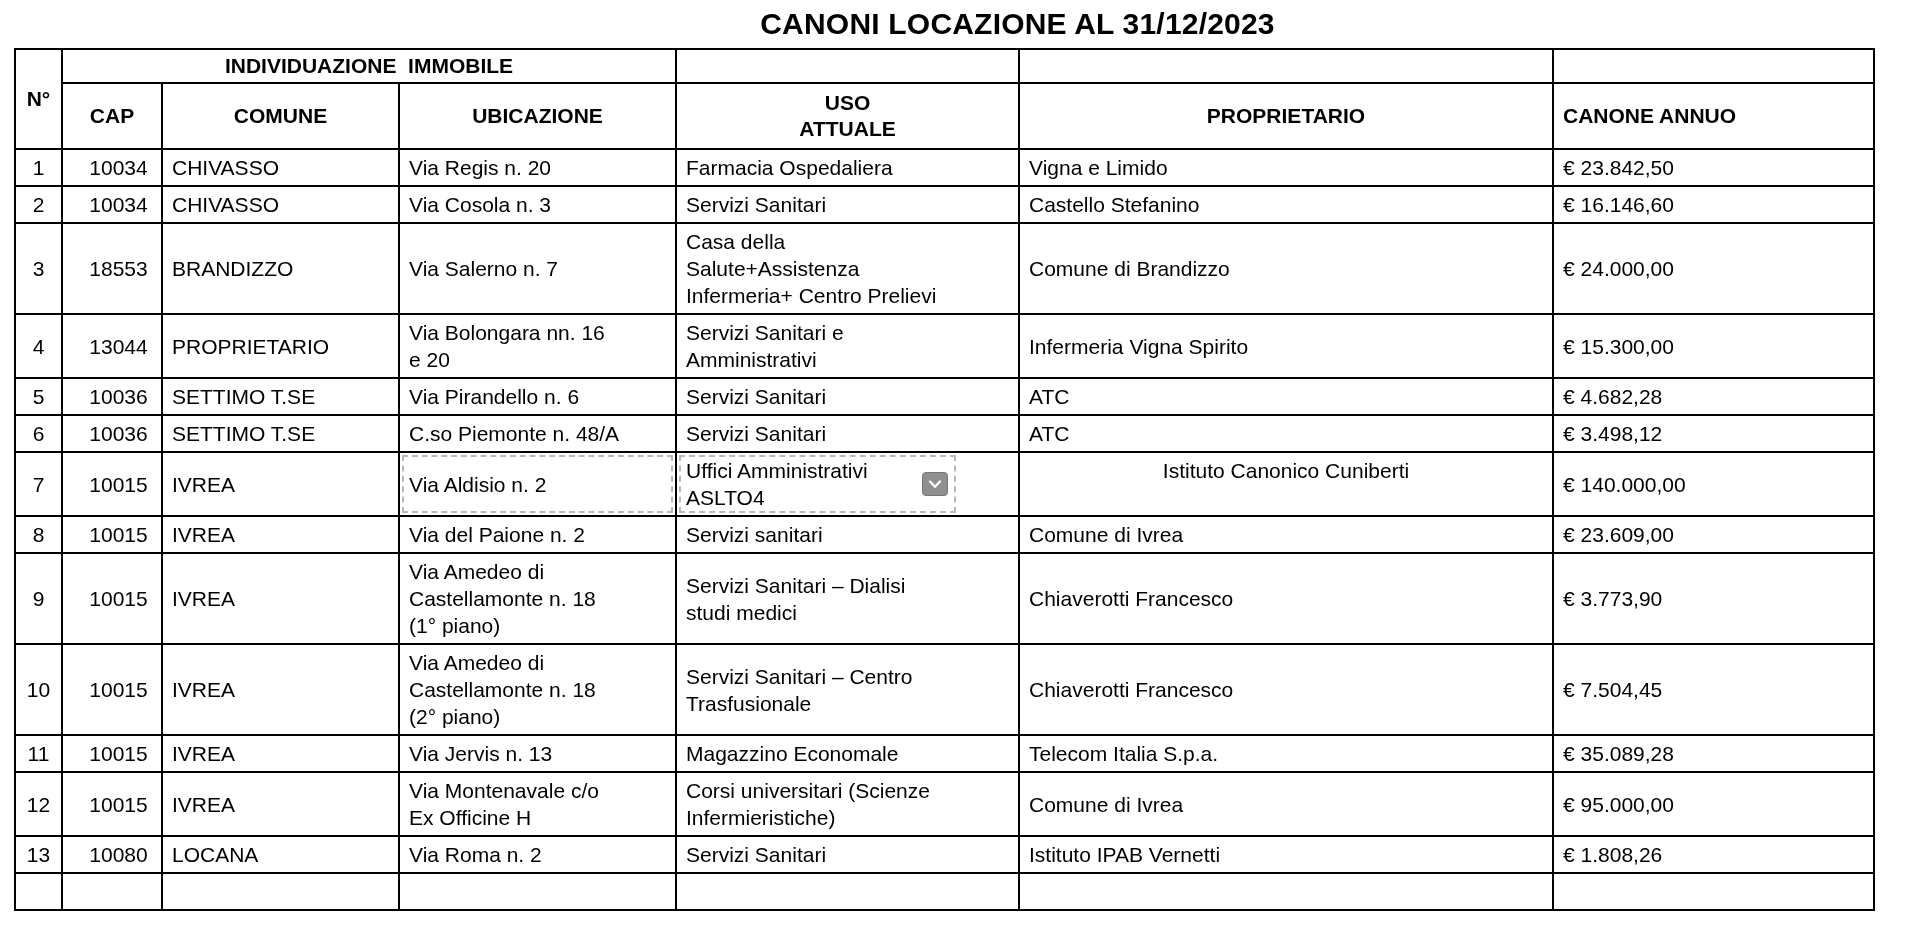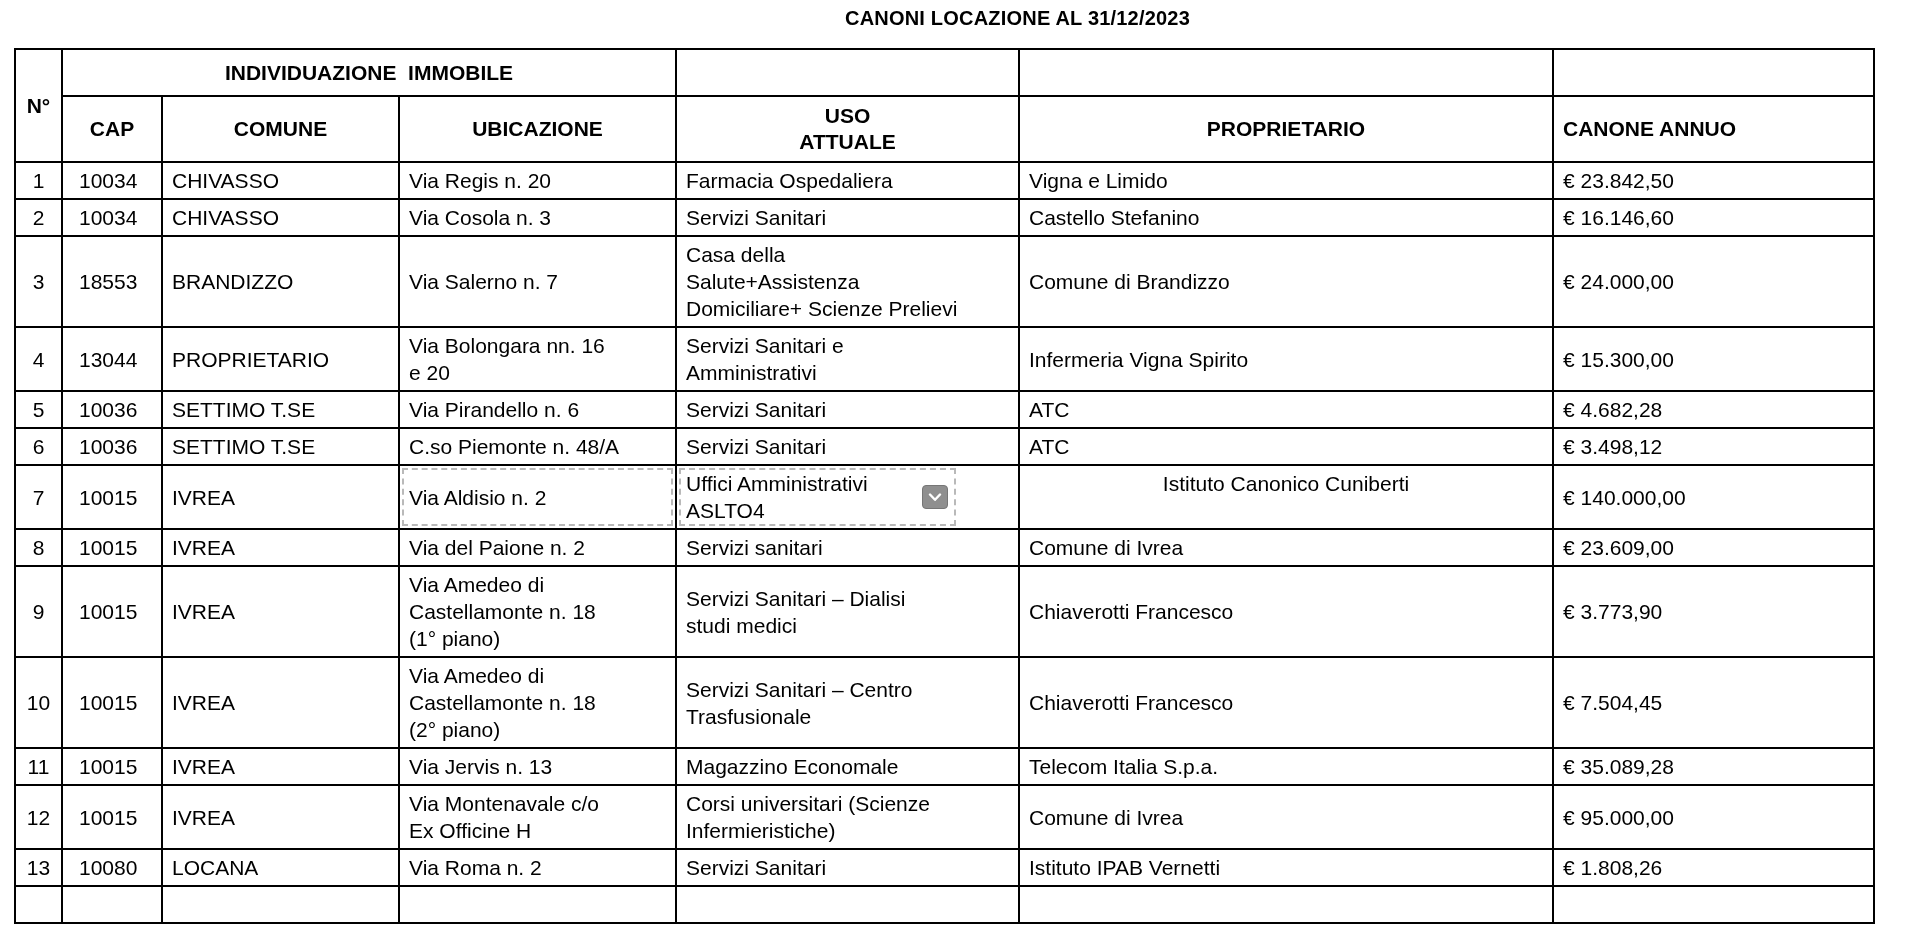--- a/index.html
+++ b/index.html
@@ -8,49 +8,49 @@
     background:#ffffff;
     font-family:"Liberation Sans","DejaVu Sans",sans-serif;
     color:#000;
   }
   .page { position:relative; width:1920px; height:947px; overflow:hidden; background:#fff; }
 
   .doc-title {
     position:absolute; top:7px; left:0; right:0;
     padding-left:115px;
     text-align:center;
-    font-size:20px; font-weight:bold; letter-spacing:.2px;
+    font-size:30px; font-weight:bold; letter-spacing:.2px;
     white-space:pre;
   }
 
   table.main {
     position:absolute; left:14px; top:48px;
     width:1859px;
     border-collapse:collapse; table-layout:fixed;
   }
   th, td { border:2px solid #000; }
 
   th {
     font-weight:bold; font-size:21px; line-height:26px;
     text-align:center; vertical-align:middle;
     white-space:pre-wrap; padding:3px 6px;
   }
-  tr.header-group-row th { height:47px; }
+  tr.header-group-row th { height:34px; }
   tr.header-row th { height:66px; }
   th.th-canone { text-align:left; padding-left:9px;margin-left:28px; }
 
   td {
     font-size:21px; line-height:27px;
     vertical-align:middle; text-align:left;
     padding:4px 9px; position:relative;
     background:#fff;
   }
   td .txt { white-space:pre-wrap; }
   td.cell-n { text-align:center; padding:4px 2px; }
-  td.cell-cap { padding-left:16px; }
+  td.cell-cap { padding-left:22px;text-align:center; }
   tr.empty-row td { height:37px; }
   tr.selected td.cell-proprietario { vertical-align:top;text-align:center; }
 
   
   .cc-outline {
     display:none; position:absolute; inset:2px;
     border:2px dashed var(--cc-dash, #b9b9b9);
     pointer-events:none;
   }
   td.cc .cc-outline { display:block; }
@@ -140,21 +140,21 @@
       <td class="cell-n"><span class="txt">3</span></td>
       <td class="cell-cap"><span class="txt">18553</span></td>
       <td class="cell-comune"><span class="txt">BRANDIZZO</span></td>
       <td class="cell-ubicazione">
         <span class="txt">Via Salerno n. 7</span>
         
       </td>
       <td class="cell-uso">
         <span class="txt">Casa della
 Salute+Assistenza
-Domiciliare+ Scienze Prelievi</span>
+Infermeria+ Centro Prelievi</span>
         
         
       </td>
       <td class="cell-proprietario"><span class="txt">Comune di Brandizzo</span></td>
       <td class="cell-canone"><span class="txt">€ 24.000,00</span></td>
     </tr>
         <tr>
       <td class="cell-n"><span class="txt">4</span></td>
       <td class="cell-cap"><span class="txt">13044</span></td>
       <td class="cell-comune"><span class="txt">PROPRIETARIO</span></td>

